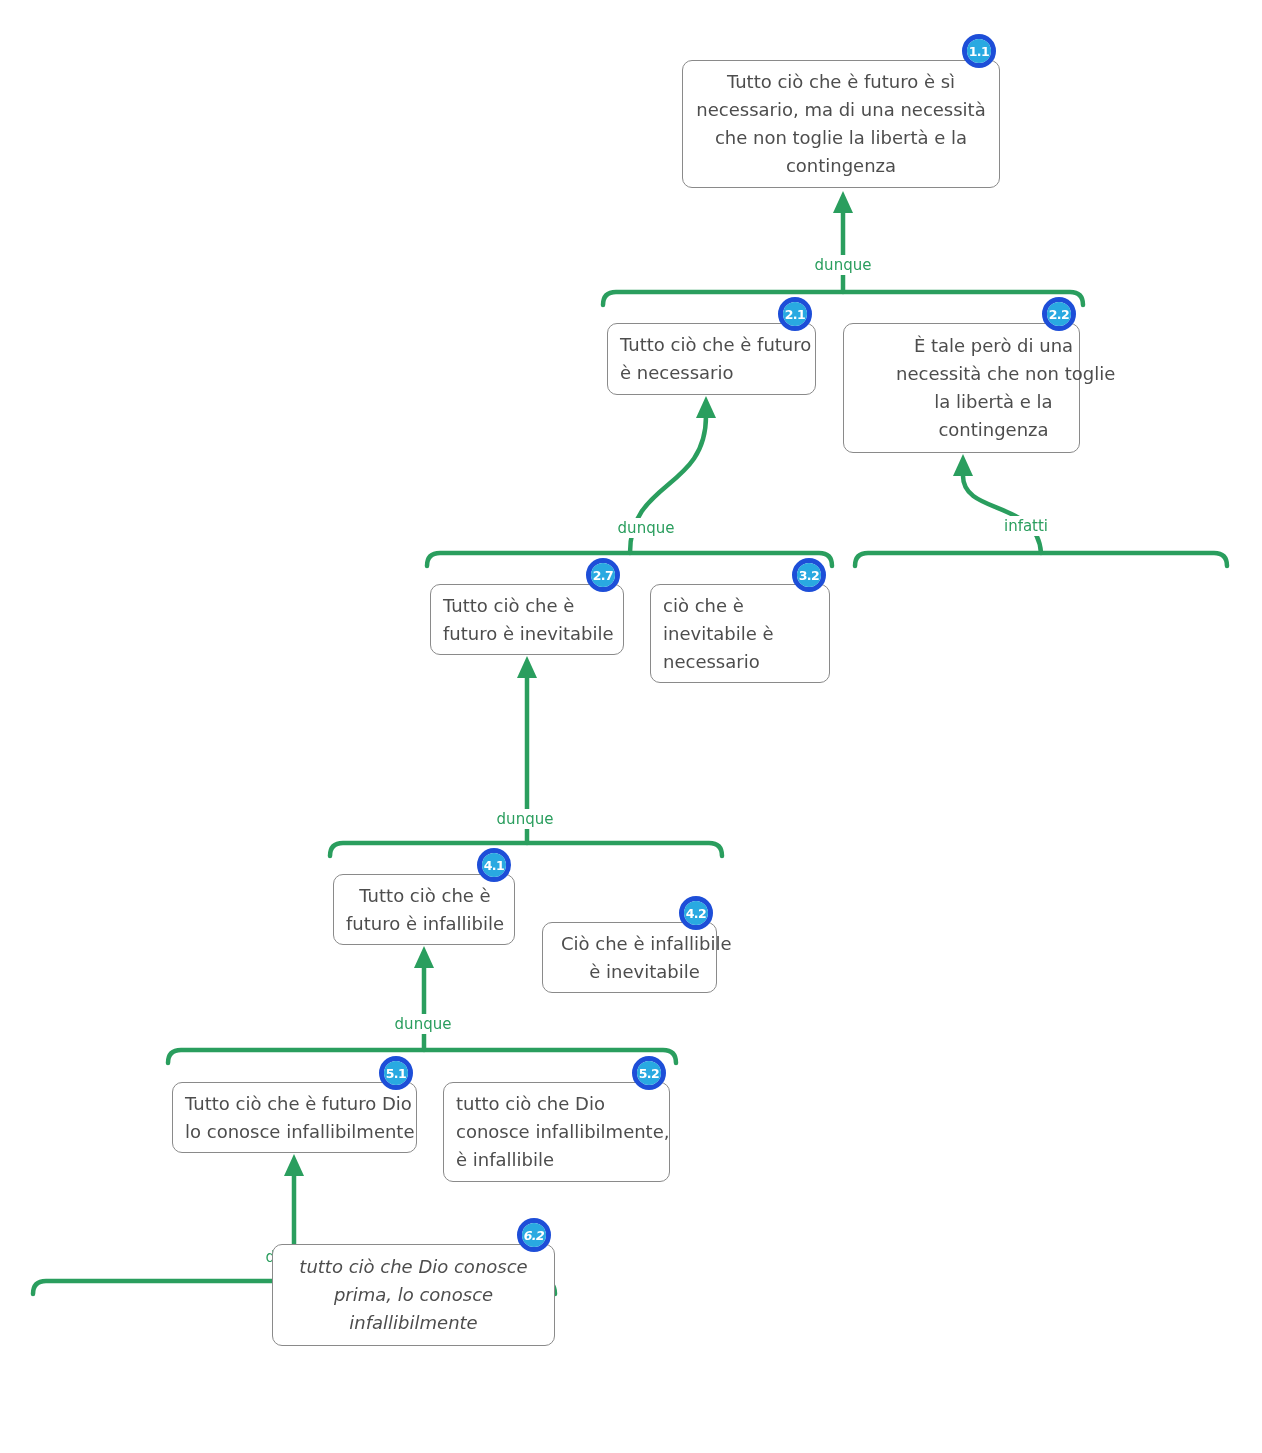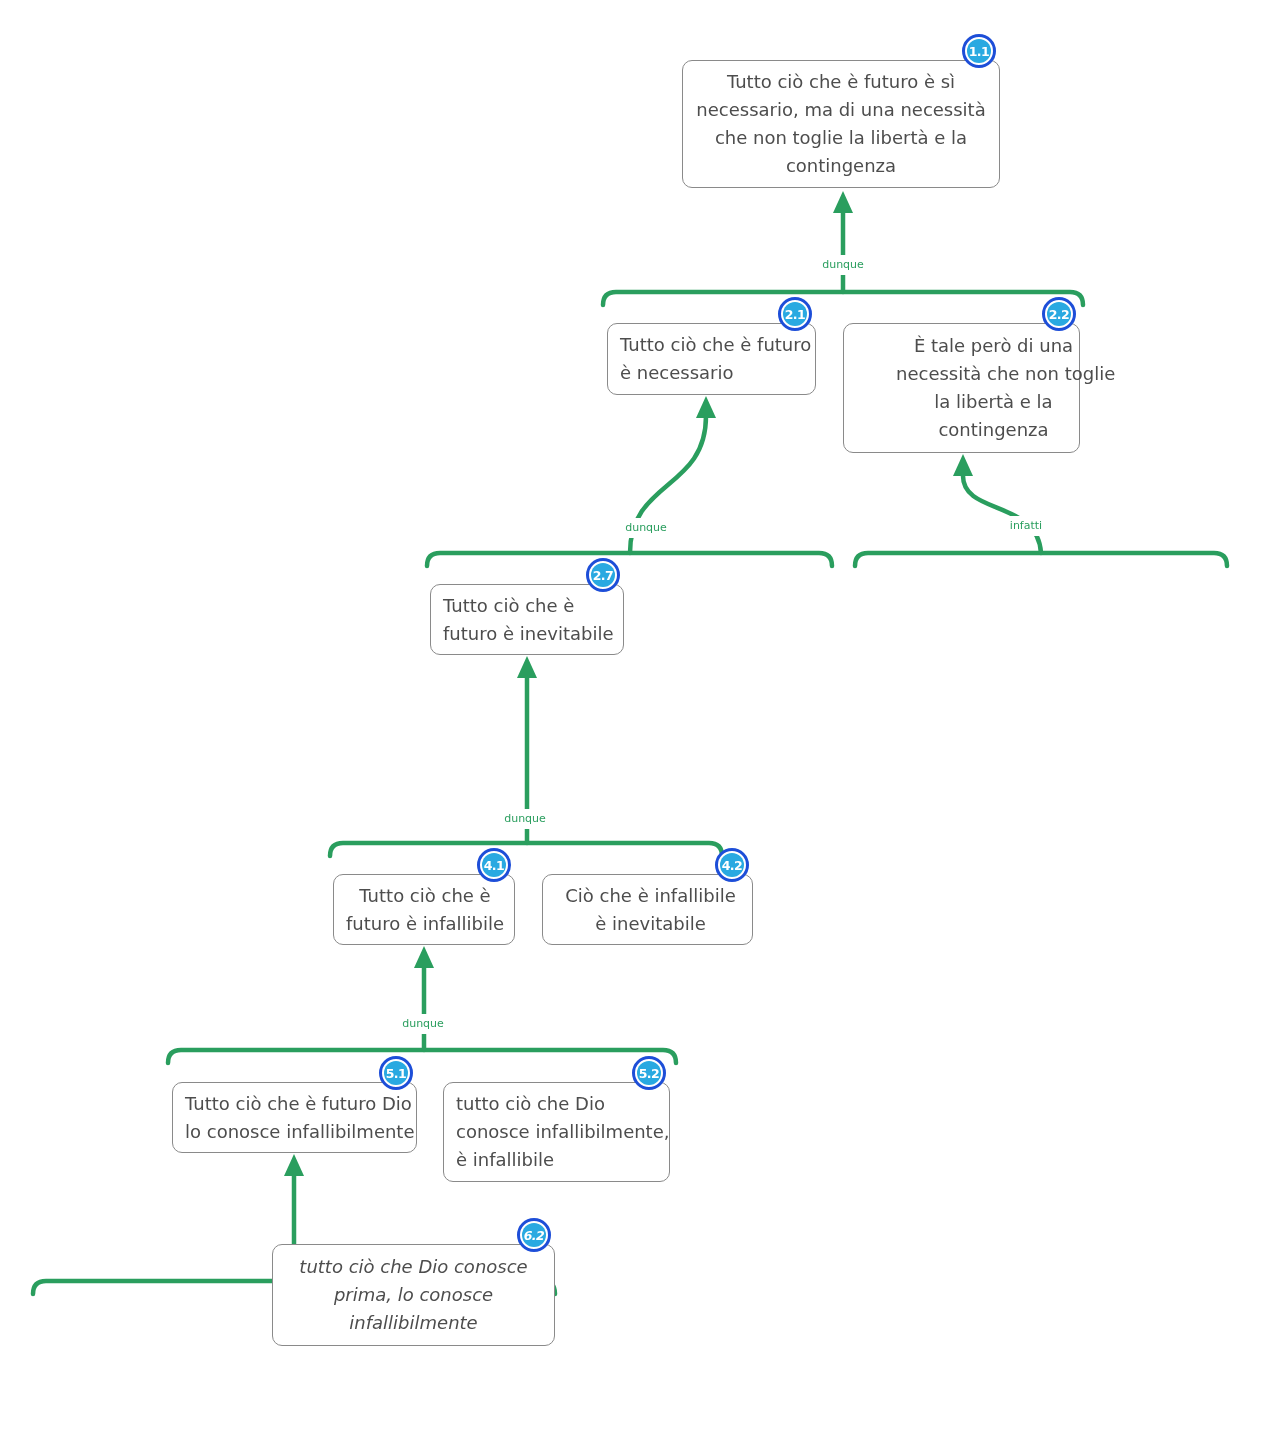--- a/index.html
+++ b/index.html
@@ -42,21 +42,21 @@
   }
   .node-text.center { text-align: center; }
   .node-text.left   { text-align: left; }
   .badge {
     position: absolute;
     top: -27px;
     right: 3px;
     width: 34px;
     height: 34px;
     box-sizing: border-box;
-    border: 3px solid #1d4ed8;
+    border: 5px solid #1d4ed8;
     border-radius: 50%;
     background: #ffffff;
     display: flex;
     align-items: center;
     justify-content: center;
     z-index: 4;
   }
   .badge-inner {
     width: 24px;
     height: 24px;
@@ -68,21 +68,21 @@
     display: flex;
     align-items: center;
     justify-content: center;
     letter-spacing: -0.5px;
   }
   .edge-label {
     position: absolute;
     transform: translate(-50%, -50%);
     background: #ffffff;
     color: #2a9e5e;
-    font-size: 11px;
+    font-size: 15px;
     line-height: 18px;
     padding: 1px 4px;
     z-index: 2;
     white-space: nowrap;
   }
 </style>
 </head>
 <body>
 
 <div id="canvas">
@@ -155,31 +155,39 @@
   </div>
 
   <div class="node" style="left:430px; top:584px; width:194px; height:71px;">
     <div class="badge">
       <span class="badge-inner">2.7</span>
     </div>
     <div class="node-text left">Tutto ciò che è
 futuro è inevitabile</div>
   </div>
 
+  <div class="node" style="left:650px; top:584px; width:180px; height:99px;">
+    <div class="badge">
+      <span class="badge-inner">3.2</span>
+    </div>
+    <div class="node-text left">ciò che è
+inevitabile è
+necessario</div>
+  </div>
 
 
   <div class="node" style="left:333px; top:874px; width:182px; height:71px;">
     <div class="badge">
       <span class="badge-inner">4.1</span>
     </div>
     <div class="node-text center">Tutto ciò che è
 futuro è infallibile</div>
   </div>
 
-  <div class="node" style="left:542px; top:874px; width:211px; height:71px;padding-left:6px;">
+  <div class="node" style="left:542px; top:922px; width:175px; height:71px;padding-left:6px;">
     <div class="badge">
       <span class="badge-inner">4.2</span>
     </div>
     <div class="node-text center">Ciò che è infallibile
 è inevitabile</div>
   </div>
 
   <div class="node" style="left:172px; top:1082px; width:245px; height:71px;">
     <div class="badge">
       <span class="badge-inner">5.1</span>

